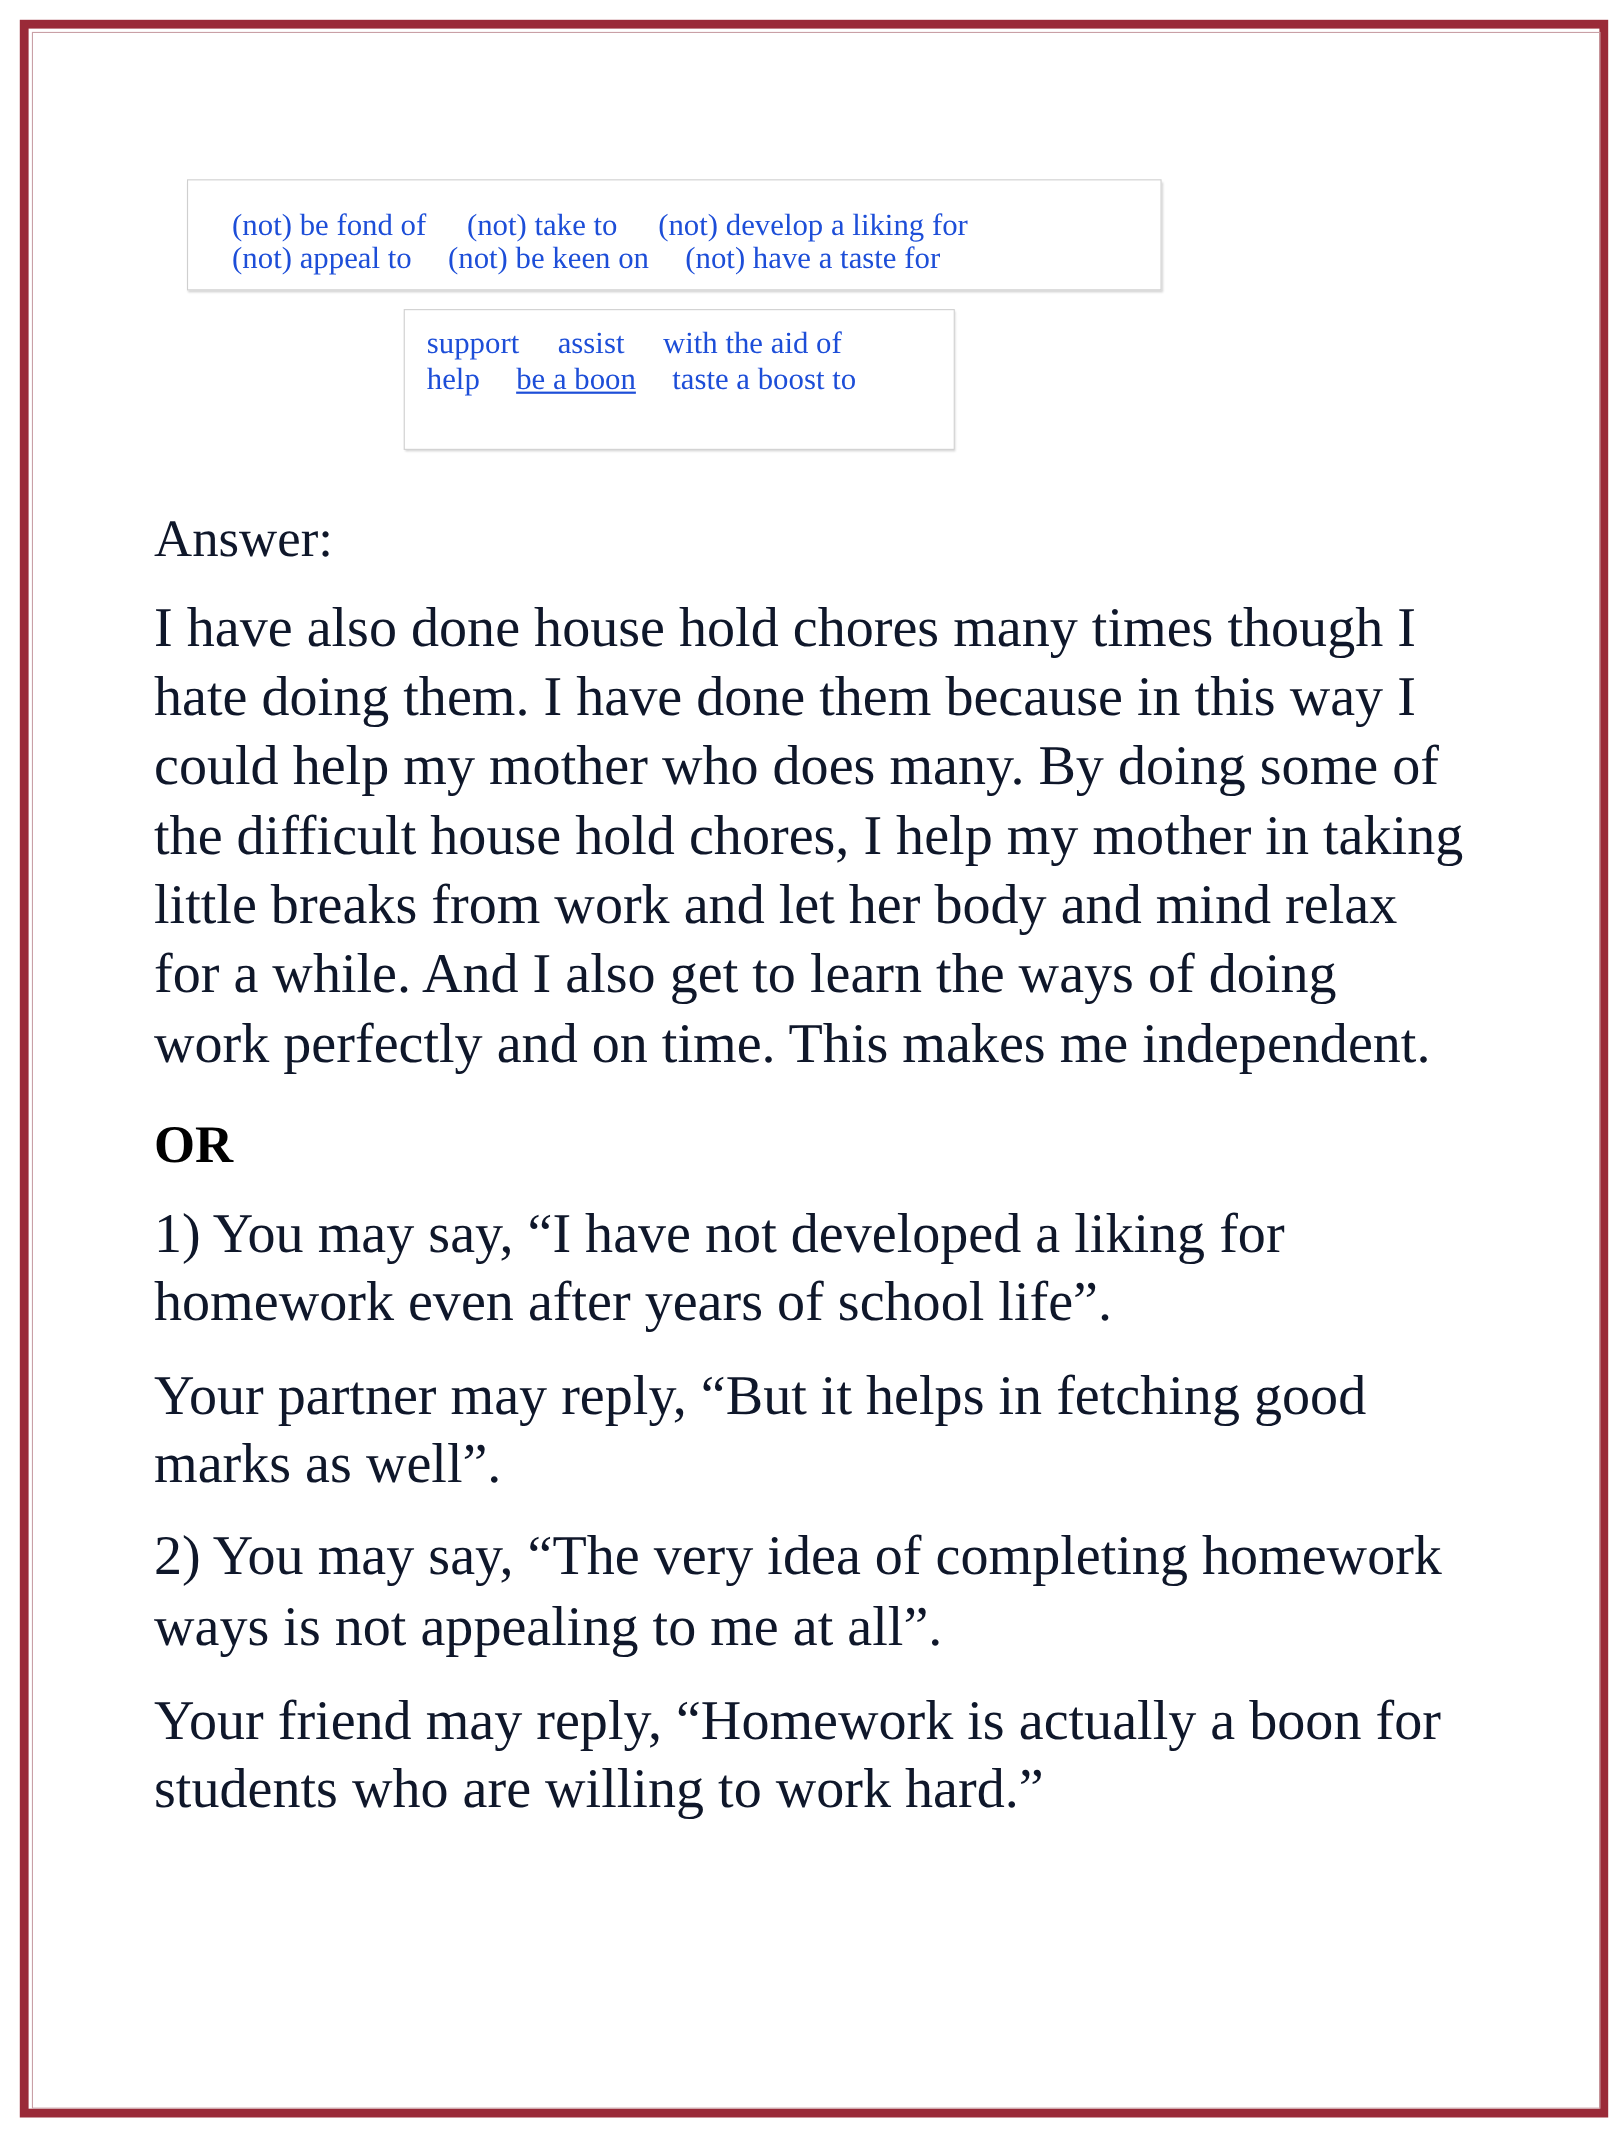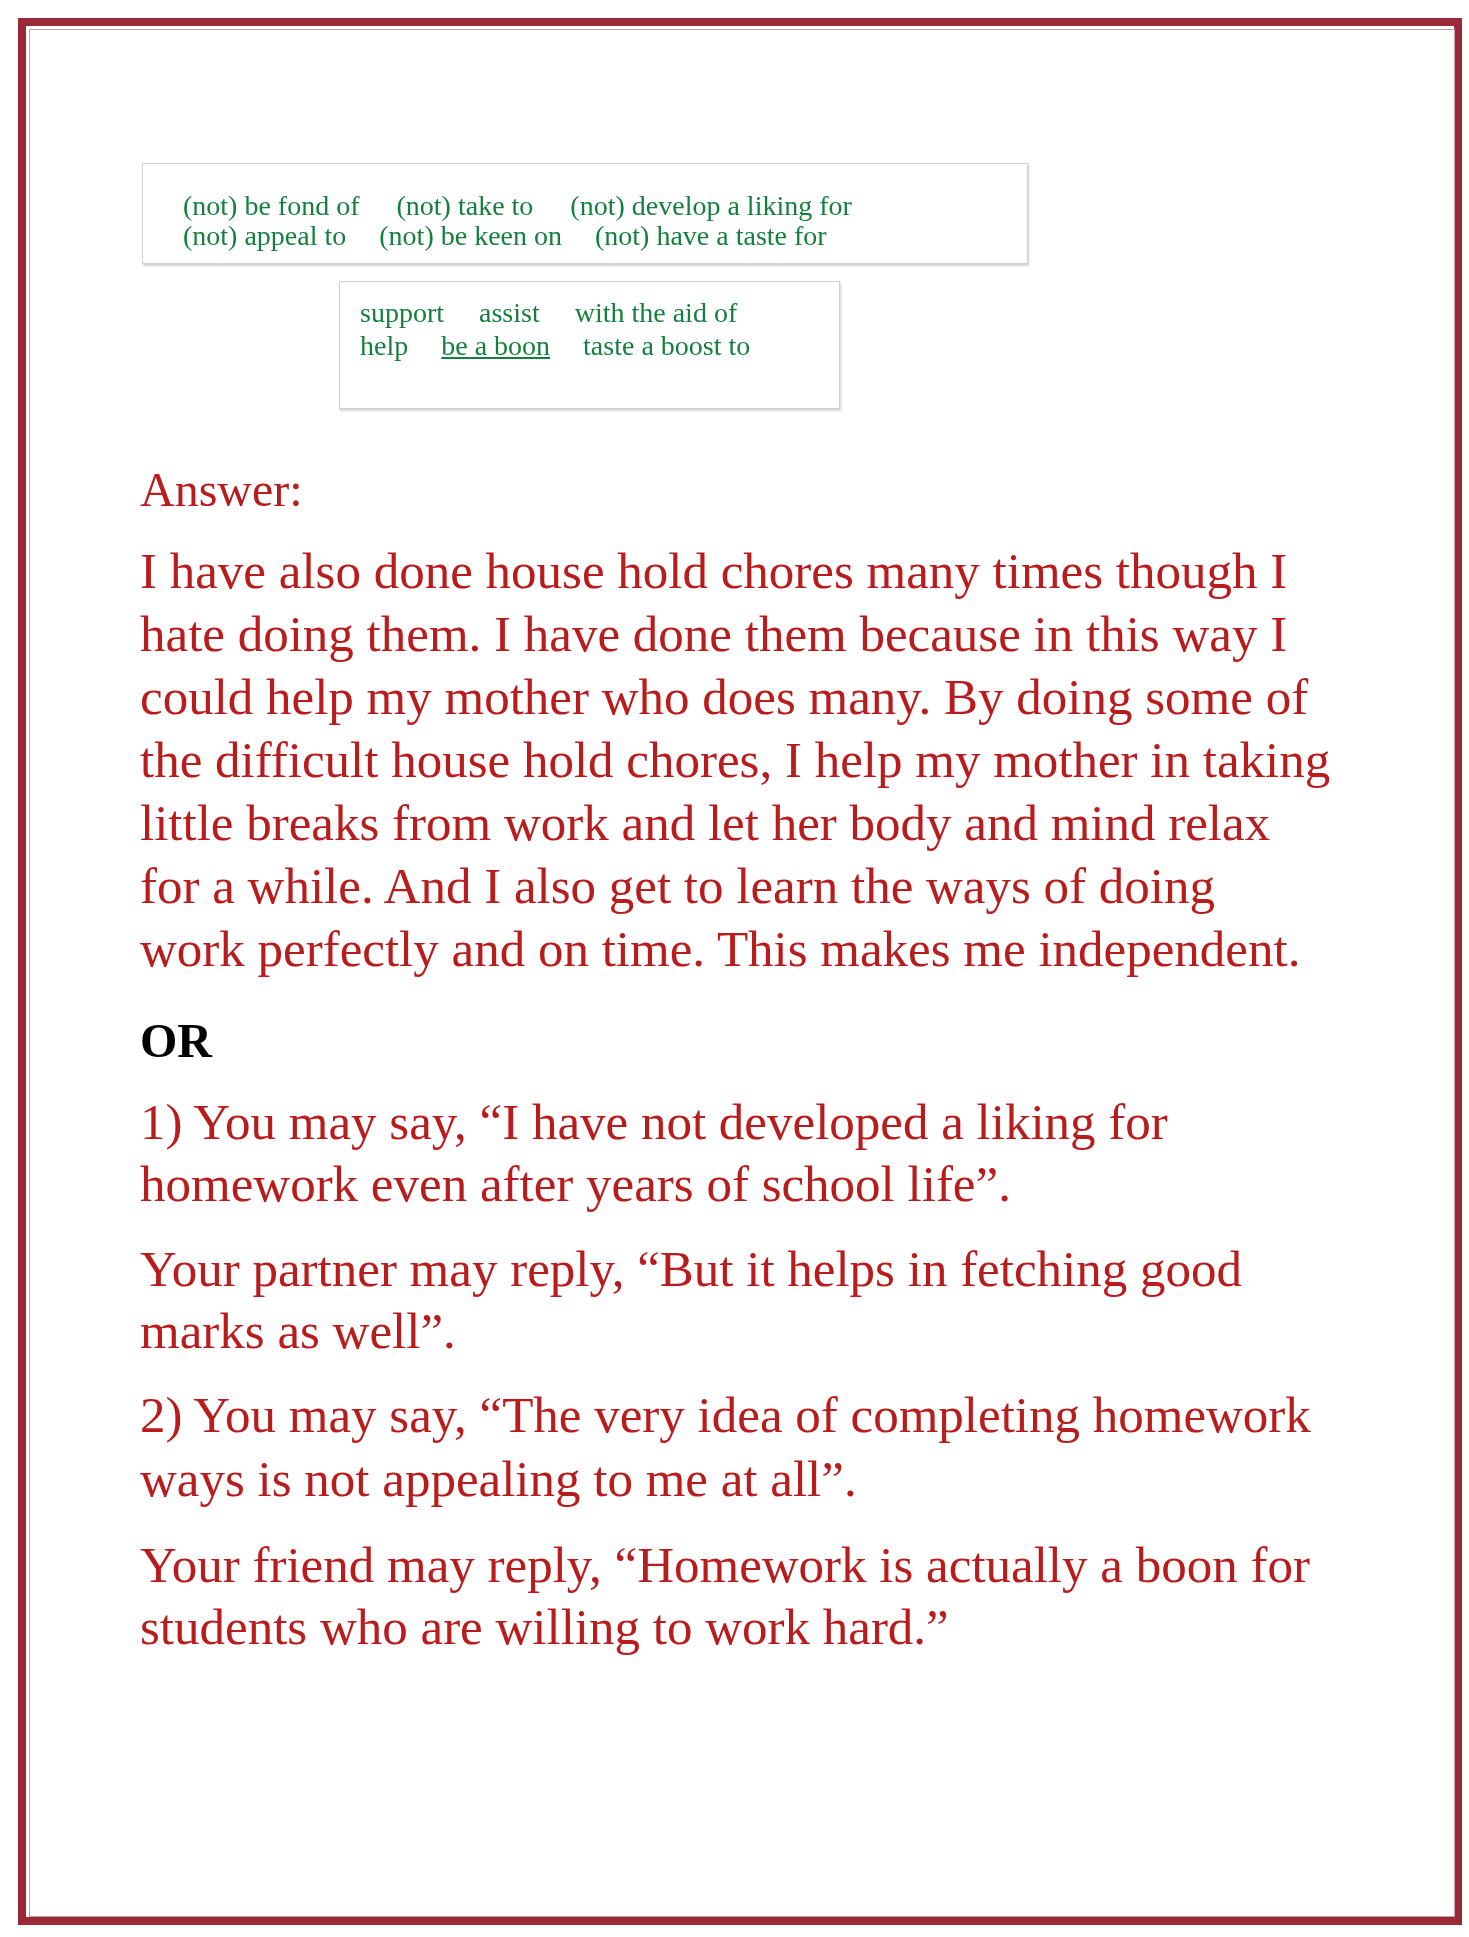--- a/index.html
+++ b/index.html
@@ -1,22 +1,22 @@
 <!DOCTYPE html>
 <html><head>
 <meta charset="utf-8">
 <style>
   html, body { margin: 0; padding: 0; background: #ffffff; }
   body { width: 1469px; height: 1937px; position: relative; overflow: hidden; font-family: "Liberation Serif", "DejaVu Serif", serif; color: #2b2b2b; }
   .frame-outer { position: absolute; left: 18px; top: 18px; width: 1444px; height: 1907px; box-sizing: border-box; border: 8px solid #9a2a38; }
   .frame-inner { position: absolute; left: 29px; top: 29px; width: 1426px; height: 1888px; box-sizing: border-box; border: 1.5px solid #c9a0a6; }
-  .word-box { position: absolute; box-sizing: border-box; background: #ffffff; border: 1.5px solid #cfcfcf; box-shadow: 1px 2px 2px rgba(0,0,0,0.18); color: #15803d; font-size: 28px; }
+  .word-box { position: absolute; box-sizing: border-box; background: #ffffff; border: 1.5px solid #cfcfcf; box-shadow: 1px 2px 2px rgba(0,0,0,0.18); color: #1d4ed8; font-size: 28px; margin-left: 28px; }
   .word-row { position: absolute; white-space: nowrap; line-height: 32px; height: 32px; }
   .word-row span { display: inline-block; }
-  .txt { position: absolute; left: 140px; white-space: nowrap; font-size: 51px; line-height: 63px; height: 63px; color: #b91c1c; }
+  .txt { position: absolute; left: 140px; white-space: nowrap; font-size: 51px; line-height: 63px; height: 63px; color: #0f172a; }
   .heading { font-size: 48px; }
   .bold { font-weight: bold; color: #000000; font-family: Liberation Serif, serif; }
 </style>
 </head>
 <body>
 
 <div class="frame-outer"></div>
 <div class="frame-inner"></div>
 
 <div class="word-box" style="left:142px; top:163px; width:886px; height:101px;">

